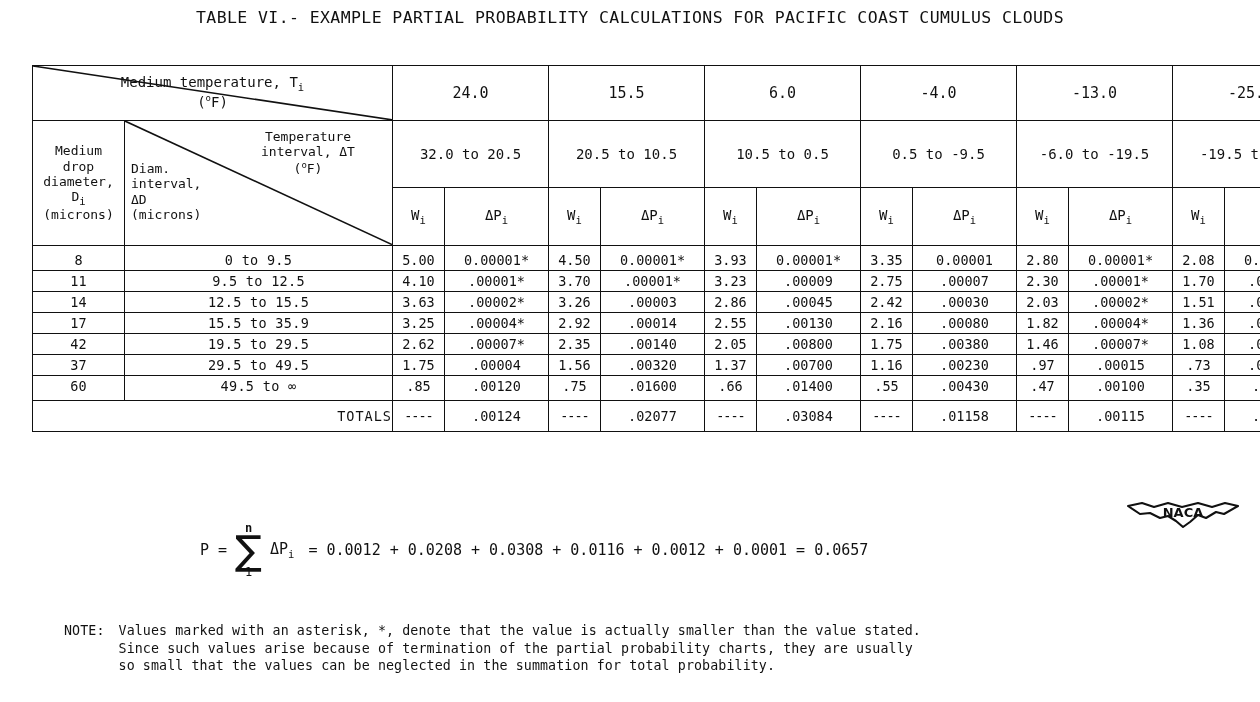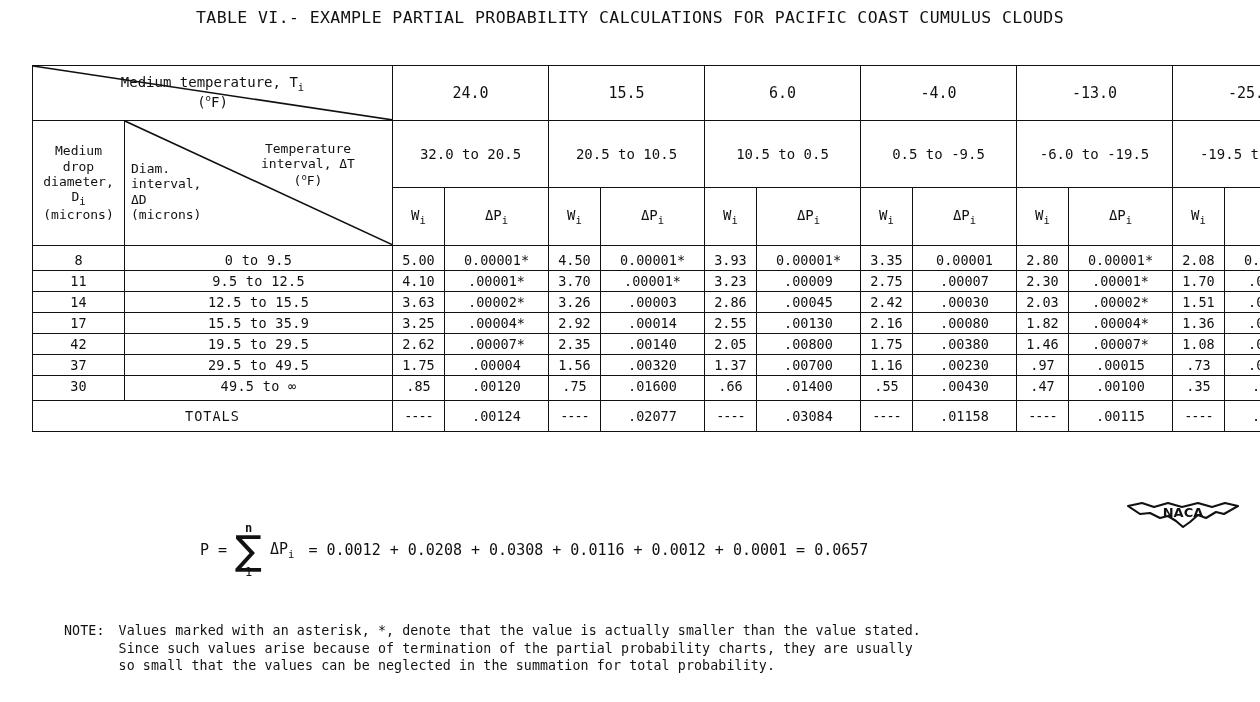--- a/index.html
+++ b/index.html
@@ -88,21 +88,21 @@
     left: 6px;
     top: 40px;
     width: 118px;
     text-align: left;
     font-size: 13px;
     line-height: 1.18;
   }
   .lbl-tempint {
     position: absolute;
     right: 4px;
-    top: 20px;
+    top: 8px;
     width: 160px;
     text-align: center;
     font-size: 13px;
     line-height: 1.18;
   }
 
   .temp-head {
     height: 54px;
     font-size: 15px;
   }
@@ -131,21 +131,21 @@
   .num-right { text-align: right; padding-right: 9px; }
   .num-dp    { text-align: right; padding-right: 16px; }
   .dia-txt   { text-align: center; }
   .rangecell { text-align: center; letter-spacing: 0.3px; }
 
   .totals td {
     height: 30px;
     font-size: 13.5px;
     border-top: 1.6px solid #111;
   }
-  .totals .tot-label { text-align: center; letter-spacing: 1px; margin-left: 33px; }
+  .totals .tot-label { text-align: right; letter-spacing: 1px; margin-left: 33px; }
   .totals .dash { letter-spacing: -1px; }
 
   
   .naca-seal {
     position: absolute;
     left: 1124px;
     top: 498px;
     width: 118px;
     height: 34px;
   }
@@ -370,21 +370,21 @@
         <td class="num-right">1.37</td>
         <td class="num-dp">.00700</td>
         <td class="num-right">1.16</td>
         <td class="num-dp">.00230</td>
         <td class="num-right">.97</td>
         <td class="num-dp">.00015</td>
         <td class="num-right">.73</td>
         <td class="num-dp">.00001*</td>
       </tr>
       <tr>
-        <td class="dia-txt">30</td>
+        <td class="dia-txt">60</td>
         <td class="rangecell">49.5 to   ∞</td>
         <td class="num-right">.85</td>
         <td class="num-dp">.00120</td>
         <td class="num-right">.75</td>
         <td class="num-dp">.01600</td>
         <td class="num-right">.66</td>
         <td class="num-dp">.01400</td>
         <td class="num-right">.55</td>
         <td class="num-dp">.00430</td>
         <td class="num-right">.47</td>

